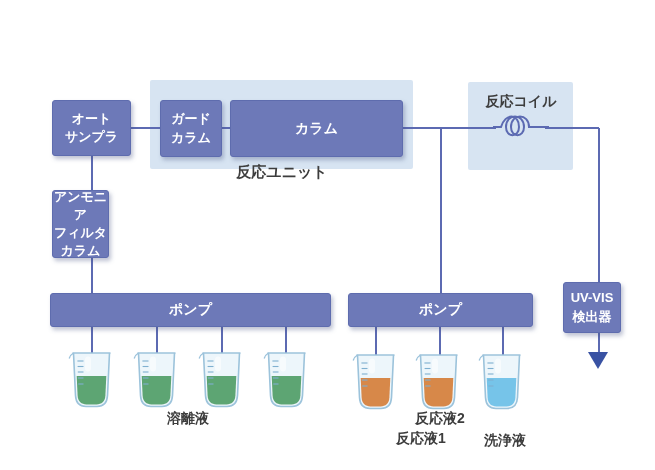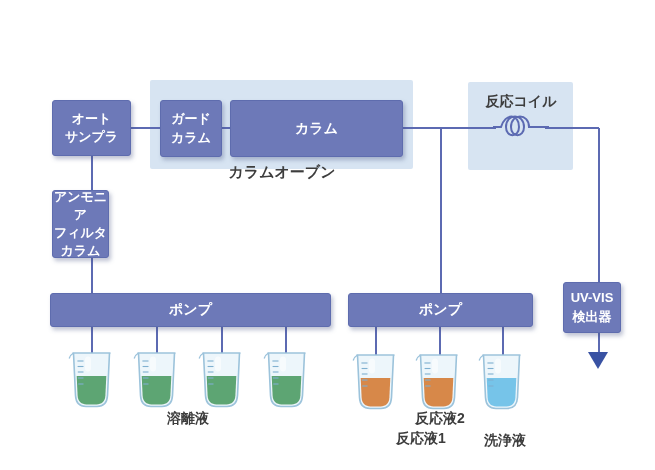--- a/index.html
+++ b/index.html
@@ -114,21 +114,21 @@
 カラム</div>
   <div class="box box-column">カラム</div>
   <div class="box box-filter">アンモニア
 フィルタ
 カラム</div>
   <div class="box box-pump-left">ポンプ</div>
   <div class="box box-pump-right">ポンプ</div>
   <div class="box box-uvvis">UV-VIS
 検出器</div>
 
-  <div class="lbl lbl-oven">カラムオーブン</div>
+  <div class="lbl lbl-oven">反応ユニット</div>
   <div class="lbl lbl-coil">反応コイル</div>
   <div class="lbl lbl-eluent">溶離液</div>
   <div class="lbl lbl-r1">反応液1</div>
   <div class="lbl lbl-r2">反応液2</div>
   <div class="lbl lbl-wash">洗浄液</div>
 
   <div class="beaker-row row-eluent">
       <svg class="beaker" viewBox="0 0 47 62">
     <path d="M5.5,5 L7.5,47.5 C7.9,55 12.2,58.5 18,58.5 L29,58.5 C34.8,58.5 39.1,55 39.5,47.5 L41.5,5" fill="#edf6fb" stroke="#9cc3db" stroke-width="1.6" stroke-linejoin="round"></path>
     <path d="M8.7,28 L9.6,47.5 C9.9,53.6 13.6,56.4 18.4,56.4 L28.6,56.4 C33.4,56.4 37.1,53.6 37.4,47.5 L38.3,28 Z" fill="#55a06c" opacity="0.95"></path>

